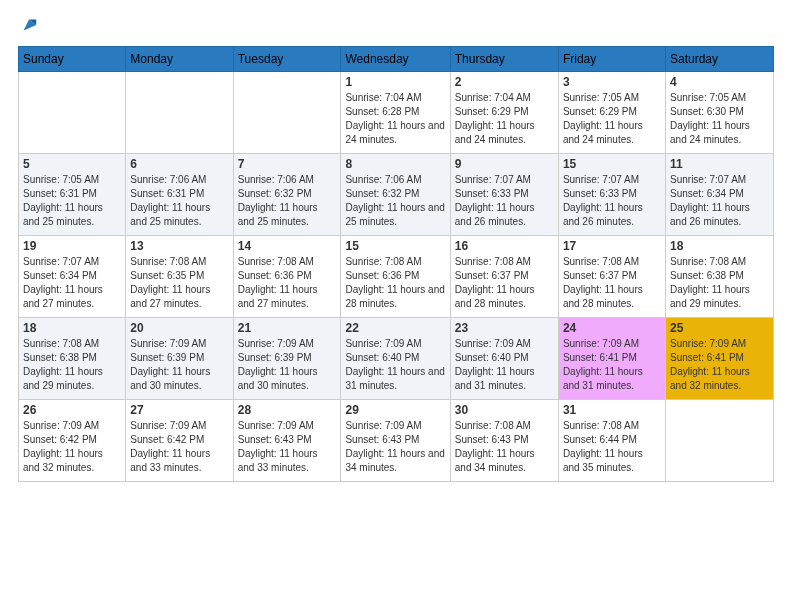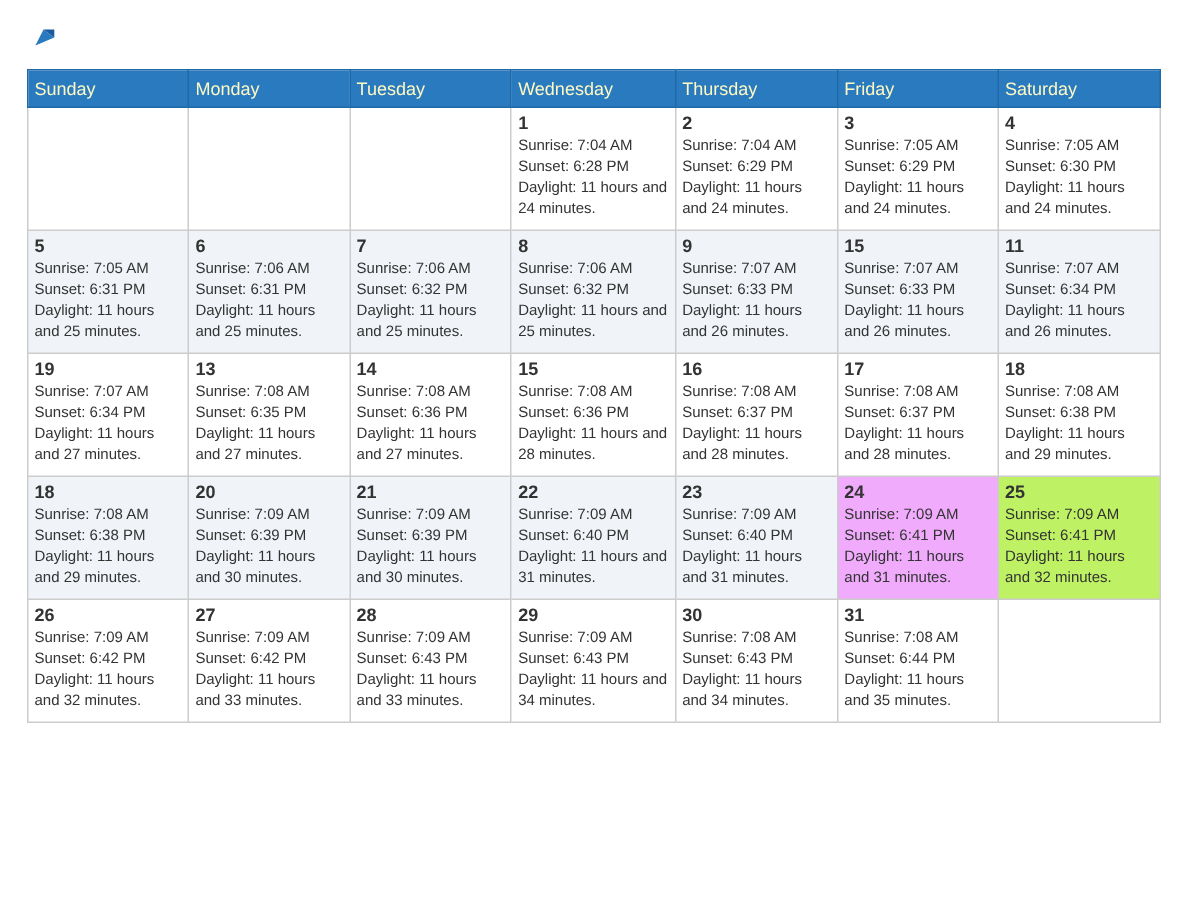--- a/index.html
+++ b/index.html
@@ -55,21 +55,21 @@
       font-size: 13px;
       color: #555;
     }
     .calendar {
       width: 100%;
       border-collapse: collapse;
       border: 1px solid #ccc;
     }
     .calendar th {
       background: #2a7abf;
-      color: #fef9c3;
+      color: #000000;
       font-size: 12px;
       padding: 5px 4px;
       text-align: left;
       border: 1px solid #1e6aa8;
       font-weight: normal;
     }
     .calendar td {
       vertical-align: top;
       border: 1px solid #ccc;
       padding: 3px 4px;
@@ -279,21 +279,21 @@
             <div class="day-info">Sunrise: 7:09 AM
 Sunset: 6:40 PM
 Daylight: 11 hours and 31 minutes.</div>
           </td>
           <td style="background: #f0abfc;">
             <div class="day-number">24</div>
             <div class="day-info">Sunrise: 7:09 AM
 Sunset: 6:41 PM
 Daylight: 11 hours and 31 minutes.</div>
           </td>
-          <td style="background: #bef264;">
+          <td style="background: #eab308;">
             <div class="day-number">25</div>
             <div class="day-info">Sunrise: 7:09 AM
 Sunset: 6:41 PM
 Daylight: 11 hours and 32 minutes.</div>
           </td>
         </tr>
         <tr>
           <td>
             <div class="day-number">26</div>
             <div class="day-info">Sunrise: 7:09 AM

